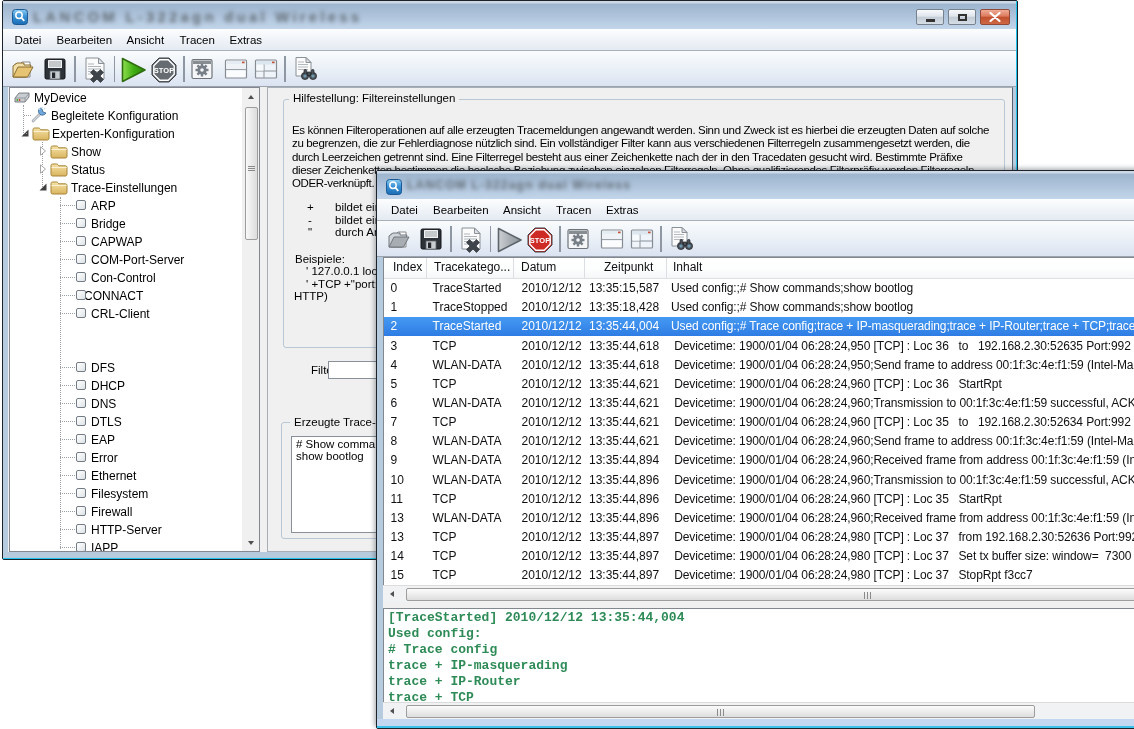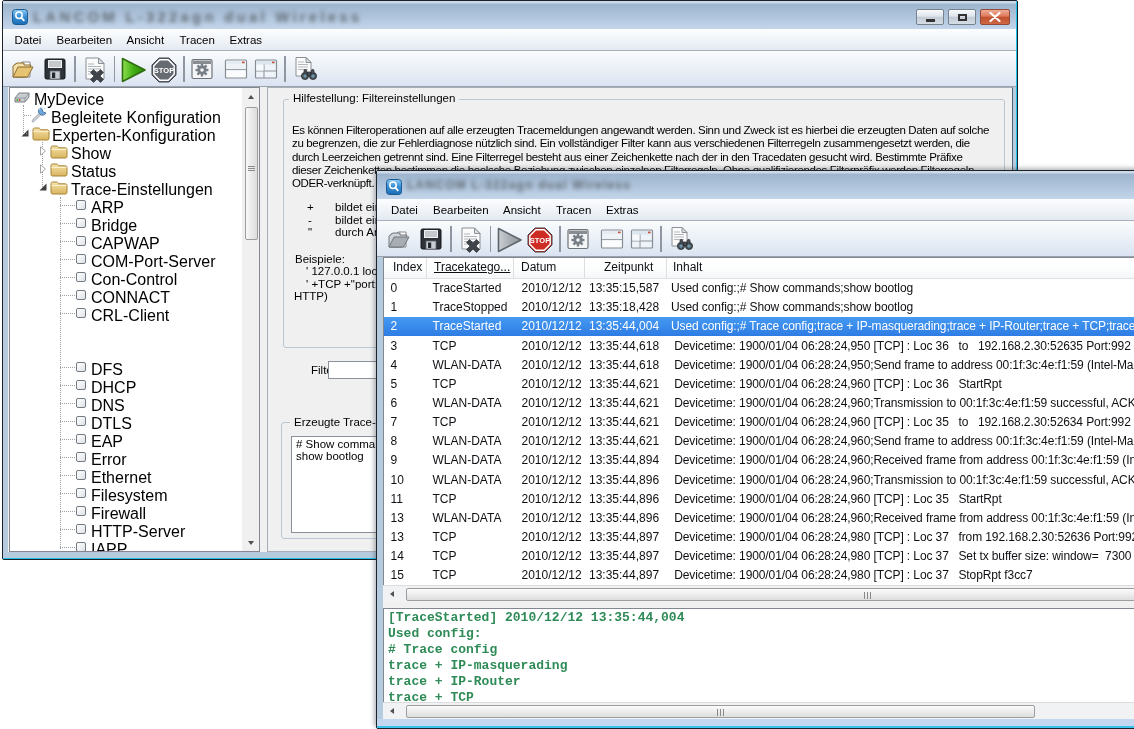--- a/index.html
+++ b/index.html
@@ -19,21 +19,21 @@
 .gl-min { width:9px; height:3px; background:#333; margin-top:6px; }
 .gl-max { width:9px; height:7px; border:2px solid #333; }
 .menubar { position:absolute; left:0; right:0; top:28px; height:21px;
   background:linear-gradient(#fcfdfe,#eef2f7 60%,#e4eaf2); font-size:11.5px; color:#000; }
 .menubar span { position:absolute; top:5px; }
 .toolbar { position:absolute; left:0; right:0; top:49px; height:37px;
   border-top:1px solid #a9b0ba; border-bottom:1px solid #9aa3ae;
   background:linear-gradient(#fafcfd,#e9eff6 55%,#dbe3f2); }
 .tbi { position:absolute; top:5px; }
 .tbsep { position:absolute; top:5px; width:1.5px; height:26px; background:#8f97a2; }
-.tlabel { position:absolute; top:2.5px; font-size:16px; color:#000; white-space:nowrap; }
+.tlabel { position:absolute; top:2.5px; font-size:12px; color:#000; white-space:nowrap; }
 .trow { position:absolute; left:0; height:18px; width:100%; }
 .vdot { position:absolute; width:1px; border-left:1px dotted #9aa0a6; }
 .cb { position:absolute; left:66px; top:4px; width:10px; height:10px; border:1.3px solid #737b84;
   border-radius:2px; background:linear-gradient(135deg,#ffffff,#dfe3e6); }
 .hdot { position:absolute; height:1px; border-top:1px dotted #9aa0a6; }
 .sb-track-v { position:absolute; background:#f0f0f0; }
 .sb-btn { position:absolute; width:15px; height:15px; display:flex; align-items:center; justify-content:center; }
 .sb-thumb-v { position:absolute; width:13px; border:1px solid #9d9d9d; border-radius:2px;
   background:linear-gradient(90deg,#f9f9f9,#eaeaea 50%,#dcdcdc); }
 .hsb { position:absolute; background:#f1f2f3; border-top:1px solid #dcdcdc; }
@@ -296,21 +296,21 @@
           <span class="tlabel" style="left:81px">COM-Port-Server</span>
           <div class="cb"></div>
           <div class="hdot" style="left:50px;top:9px;width:15px;"></div>
         </div>
 <div class="trow" style="top:180px">
           <span class="tlabel" style="left:81px">Con-Control</span>
           <div class="cb"></div>
           <div class="hdot" style="left:50px;top:9px;width:15px;"></div>
         </div>
 <div class="trow" style="top:198px">
-          <span class="tlabel" style="left:81px">CONNACT</span>
+          <span class="tlabel" style="left:74px">CONNACT</span>
           <div class="cb"></div>
           <div class="hdot" style="left:50px;top:9px;width:15px;"></div>
         </div>
 <div class="trow" style="top:216px">
           <span class="tlabel" style="left:81px">CRL-Client</span>
           <div class="cb"></div>
           <div class="hdot" style="left:50px;top:9px;width:15px;"></div>
         </div>
 <div class="trow" style="top:270px">
           <span class="tlabel" style="left:81px">DFS</span>
@@ -530,21 +530,21 @@
 <rect x="15.5" y="16" width="3" height="3.5"></rect>
 </g>
 <circle cx="13" cy="20" r="1.7" fill="#6d96ac"></circle>
           <circle cx="21" cy="20" r="1.7" fill="#6d96ac"></circle>
 </svg></div>
     </div>
 
   <div style="position:absolute;left:6px;top:86px;right:0;height:328px;background:#fff;border-left:1px solid #828790;border-top:1px solid #828790;overflow:hidden;font-size:12px;color:#101014;">
     <div style="position:absolute;left:0;top:0;right:0;height:20.5px;background:linear-gradient(#ffffff,#fcfdfd 60%,#f5f6f7);border-bottom:1px solid #dde1e4;">
       <span style="position:absolute;left:9px;top:2px;">Index</span>
-      <span style="position:absolute;left:50px;top:2px;text-decoration:underline;">Tracekatego...</span>
+      <span style="position:absolute;left:50px;top:2px;">Tracekatego...</span>
       <span style="position:absolute;left:137px;top:2px;">Datum</span>
       <span style="position:absolute;left:220px;top:2px;">Zeitpunkt</span>
       <span style="position:absolute;left:289px;top:2px;">Inhalt</span>
       <div style="position:absolute;left:41.5px;top:0;width:1px;height:100%;background:#dbdfe3;"></div>
       <div style="position:absolute;left:128.5px;top:0;width:1px;height:100%;background:#dbdfe3;"></div>
       <div style="position:absolute;left:200px;top:0;width:1px;height:100%;background:#dbdfe3;"></div>
       <div style="position:absolute;left:281.5px;top:0;width:1px;height:100%;background:#dbdfe3;"></div>
     </div>
 <div class="row" style="top:20.50px">
         <span class="c0">0</span>

